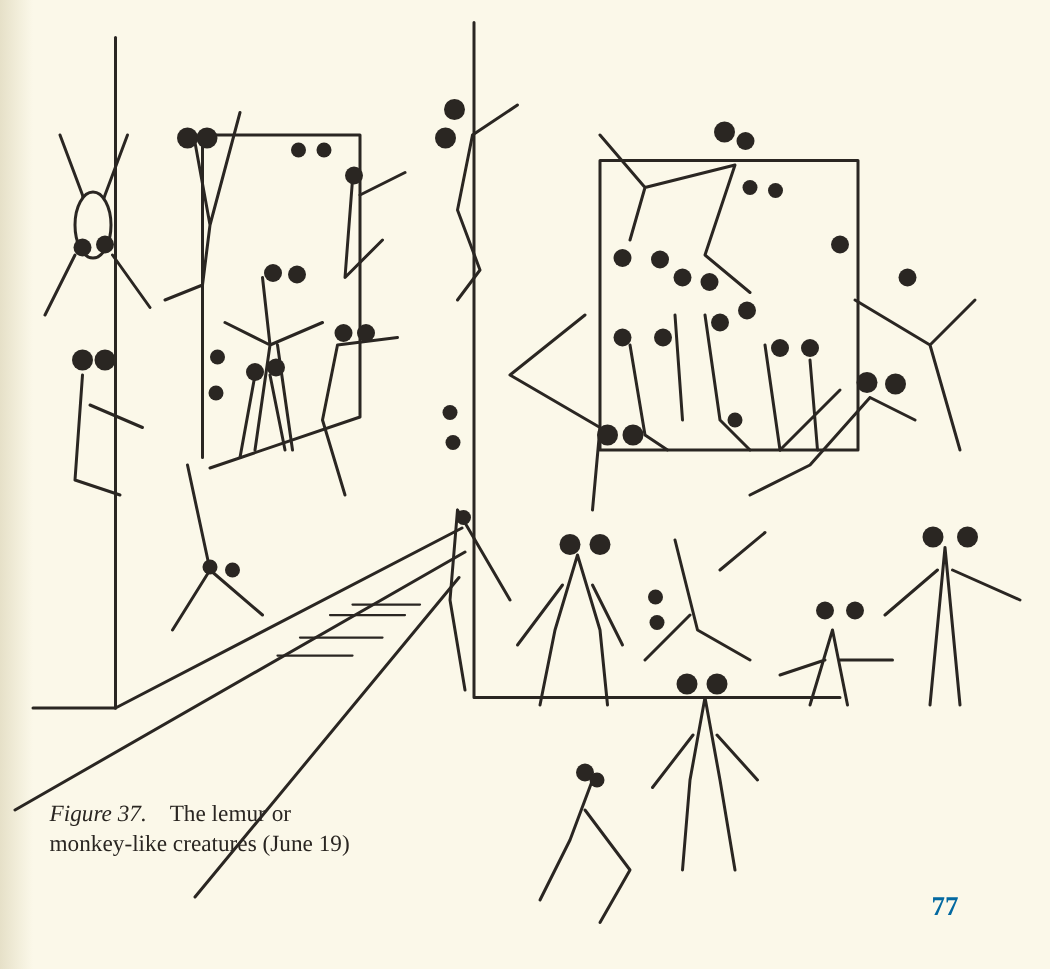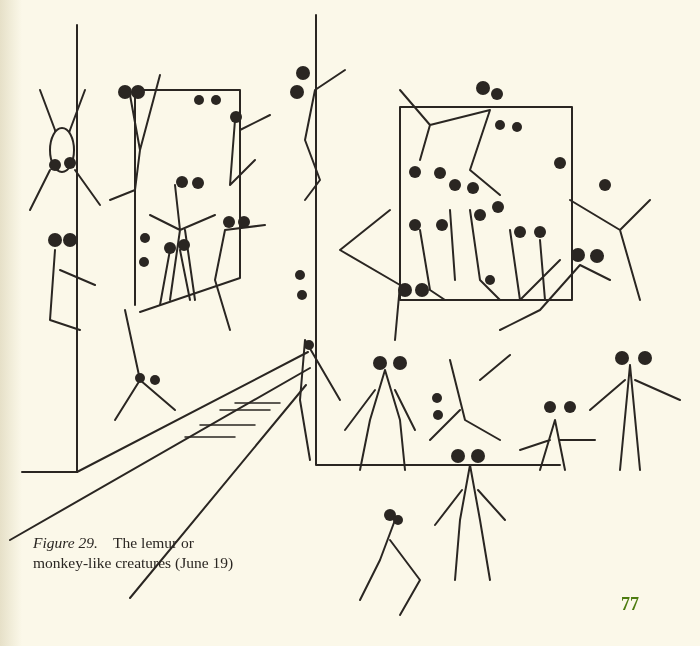--- a/index.html
+++ b/index.html
@@ -2,21 +2,21 @@
 <html><head>
   <meta charset="utf-8">
   <style>
     html,body{margin:0;padding:0;}
     body{width:700px;height:646px;overflow:hidden;background:#fbf8e9;position:relative;font-family:"Liberation Serif",serif;}
     .gutter{position:absolute;left:0;top:0;width:22px;height:646px;background:linear-gradient(90deg,#e6e0c8 0%,#f3efdc 60%,#fbf8e9 100%);}
     .illustration{position:absolute;left:0;top:0;width:700px;height:646px;}
     .caption{position:absolute;left:33px;top:533px;font-size:15.5px;line-height:20px;color:#2a2622;}
     .caption .fig{font-style:italic;}
     .caption .date{}
-    .page-number{position:absolute;left:621px;top:594px;font-size:18px;font-weight:bold;color:#4d7c0f;font-family:"Liberation Serif",serif;}
+    .page-number{position:absolute;left:621px;top:594px;font-size:18px;font-weight:bold;color:#0369a1;font-family:"Liberation Serif",serif;}
   </style>
 </head>
 <body>
 
 <div class="gutter"></div>
 
 <svg class="illustration" viewBox="0 0 700 646" xmlns="http://www.w3.org/2000/svg">
   <g stroke="#2a2622" stroke-width="2" fill="none" stroke-linecap="round" stroke-linejoin="round">
 
     <path d="M77 25 V472"></path>
@@ -128,21 +128,21 @@
       <circle cx="645" cy="358" r="7"></circle>
     <circle cx="458" cy="456" r="7"></circle>
       <circle cx="478" cy="456" r="7"></circle>
     <circle cx="390" cy="515" r="6"></circle>
       <circle cx="398" cy="520" r="5"></circle>
   </g>
 </svg>
 
 <div class="caption">
   <div>
-    <span class="fig">Figure 29.</span>&nbsp;&nbsp;&nbsp;
+    <span class="fig">Figure 37.</span>&nbsp;&nbsp;&nbsp;
     <span>The lemur or</span>
   </div>
   <div>
     <span>monkey-like creatures</span>
     <span class="date">(June 19)</span>
   </div>
 </div>
 
 <div class="page-number">77</div>
 

